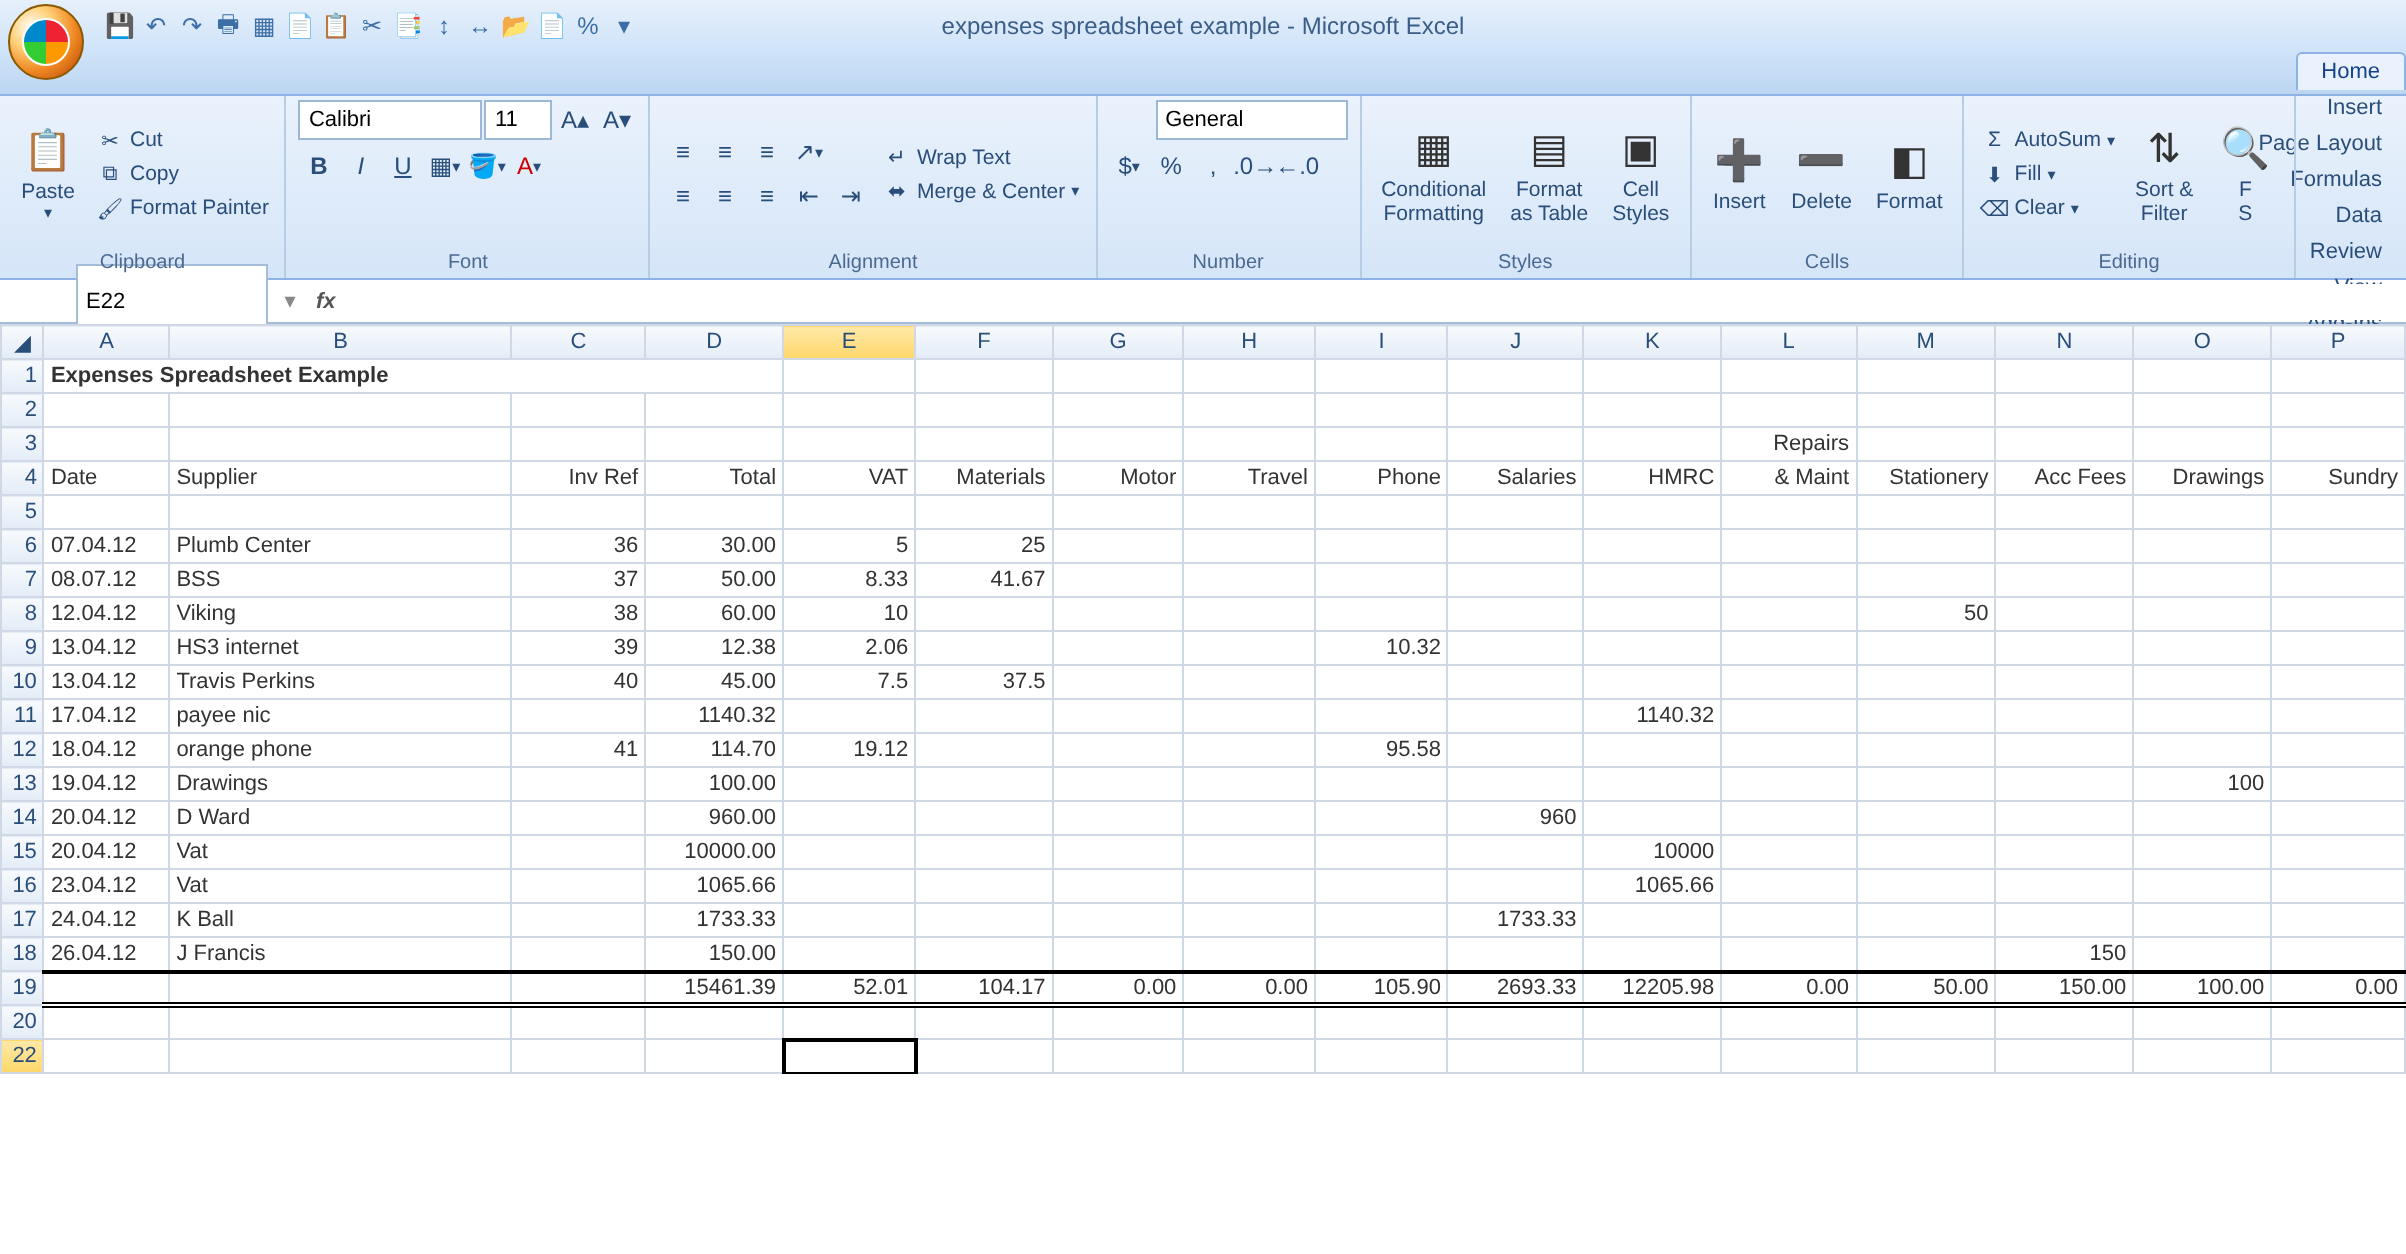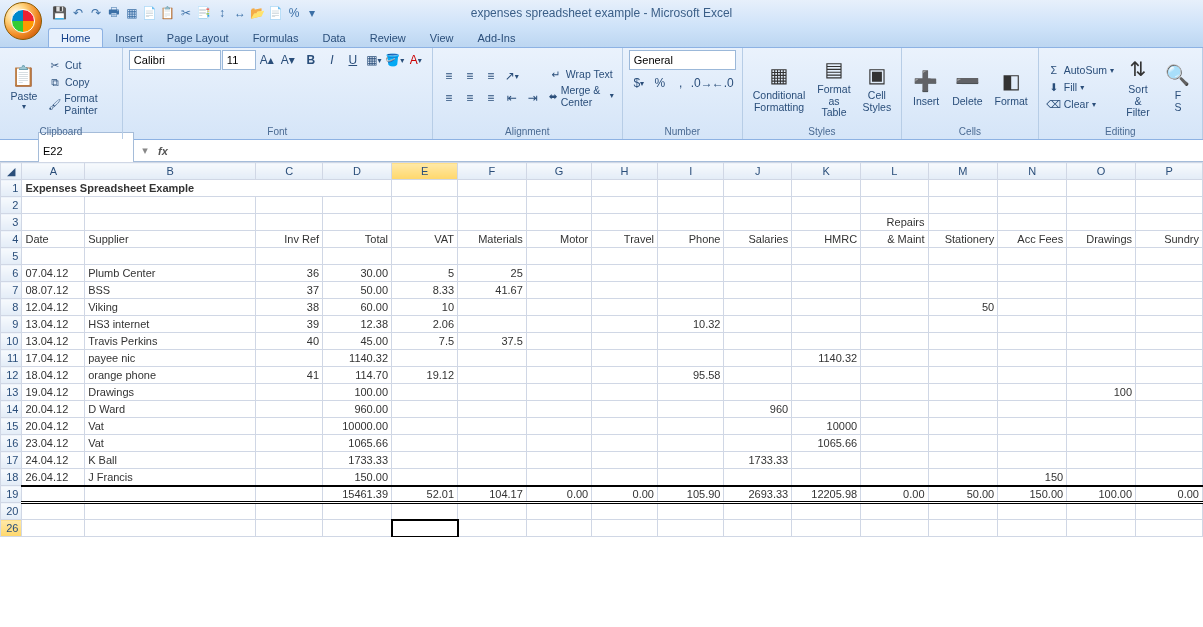--- a/index.html
+++ b/index.html
@@ -3,21 +3,21 @@
 <meta charset="utf-8">
 <style>
 * { box-sizing: border-box; margin: 0; padding: 0; font-family: "Segoe UI", Tahoma, sans-serif; }
 body { background: #fff; font-size: 11px; color: #333; user-select: none; width: 1203px; }
 .title-bar { background: linear-gradient(#e7f0fb,#cfe3f9); height: 26px; display: flex; align-items: center; padding: 0 4px; position: relative; }
 .office-btn { width: 38px; height: 38px; border-radius: 50%; background: radial-gradient(circle at 30% 30%, #fff, #ffd27a 30%, #f08a24 60%, #b33c00); border: 1px solid #8a5a00; position: absolute; top: 2px; left: 4px; z-index: 10; display:flex; align-items:center; justify-content:center; }
 .office-btn::after{content:""; width:22px; height:22px; border-radius:50%; background: conic-gradient(#e23 0 90deg,#f90 90deg 180deg,#3c3 180deg 270deg,#08c 270deg 360deg); border:1px solid #fff;}
 .qat { margin-left: 48px; display: flex; gap: 2px; align-items:center;}
 .qat-icon { width: 16px; height: 16px; display: inline-flex; align-items:center; justify-content:center; color:#3b6fa6; font-size:12px;}
 .window-title { position: absolute; left: 50%; transform: translateX(-50%); font-size: 12px; color: #3a5e87; }
-.tabs { background: linear-gradient(#cfe3f9,#bcd6f1); height: 22px; display: flex; align-items: flex-end; padding-left: 48px; border-bottom: 1px solid #8db2e3; }
+.tabs { background: linear-gradient(#cfe3f9,#bcd6f1); height: 22px; display: flex; align-items: flex-end; padding-left: 48px; border-bottom: 1px solid #8db2e3; flex-direction: column; }
 .tab { padding: 3px 12px; font-size: 11px; color: #2a4e7a; cursor: pointer; }
 .tab.active { background: #e8f1fc; border: 1px solid #8db2e3; border-bottom: none; border-radius: 3px 3px 0 0; color: #15428b; }
 .ribbon { background: linear-gradient(#eaf2fc,#d5e5f8); border-bottom: 1px solid #8db2e3; display: flex; height: 92px; }
 .ribbon-group { border-right: 1px solid #b7cde6; padding: 2px 6px 0 6px; display: flex; flex-direction: column; justify-content: space-between; position: relative; }
 .group-label { text-align: center; font-size: 10px; color: #4a6a92; padding: 2px 0; }
 .group-body { flex: 1; display: flex; align-items: center; gap: 4px; }
 .big-btn { display: flex; flex-direction: column; align-items: center; gap: 1px; padding: 2px 4px; cursor: pointer; text-align:center; line-height:1.1;}
 .big-btn .big-icon { width: 28px; height: 28px; display:flex; align-items:center; justify-content:center; font-size:20px; }
 .big-btn span { font-size: 10.5px; color: #2a4e7a; }
 .small-row { display: flex; flex-direction: column; gap: 1px; }
@@ -104,21 +104,21 @@
         <div class="small-btn">
             <span class="small-icon">🖌</span>
             <span>Format Painter</span>
           </div>
       </div>
     </div>
     <div class="group-label">Clipboard</div>
   </div>
 
   <div class="ribbon-group">
-    <div class="group-body" style="flex-direction:row;align-items:flex-start;gap:3px;">
+    <div class="group-body" style="flex-direction:column;align-items:flex-start;gap:3px;">
       <div class="icon-row">
         <input class="combo" style="width: 92px;" value="Calibri">
         <input class="combo" style="width: 34px;" value="11">
         <span class="rb-icon">A▴</span>
         <span class="rb-icon">A▾</span>
       </div>
       <div class="icon-row">
         <span class="rb-icon">
             <b>B</b>
           </span>
@@ -162,21 +162,21 @@
             <span class="small-icon">⬌</span>
             <span>Merge &amp; Center</span>
           </div>
       </div>
     </div>
     <div class="group-label">Alignment</div>
   </div>
 
   <div class="ribbon-group">
     <div class="group-body" style="flex-direction:column;gap:3px;align-items:flex-start;">
-      <input class="combo" style="width: 107px;" value="General">
+      <input class="combo" style="width: 96px; margin-left: 23px;" value="General">
       <div class="icon-row">
         <span class="rb-icon drop">$</span>
         <span class="rb-icon">%</span>
         <span class="rb-icon">,</span>
         <span class="rb-icon">.0→</span>
         <span class="rb-icon">←.0</span>
       </div>
     </div>
     <div class="group-label">Number</div>
   </div>
@@ -670,21 +670,21 @@
           <td class=""></td>
           <td class=""></td>
           <td class=""></td>
           <td class=""></td>
           <td class=""></td>
           <td class=""></td>
           <td class=""></td>
           <td class=""></td>
         </tr>
         <tr>
-          <td class="rowh-cell rowh-sel">26</td>
+          <td class="rowh-cell rowh-sel">22</td>
           <td class=""></td>
           <td class=""></td>
           <td class=""></td>
           <td class=""></td>
           <td class=" sel-cell"></td>
           <td class=""></td>
           <td class=""></td>
           <td class=""></td>
           <td class=""></td>
           <td class=""></td>

